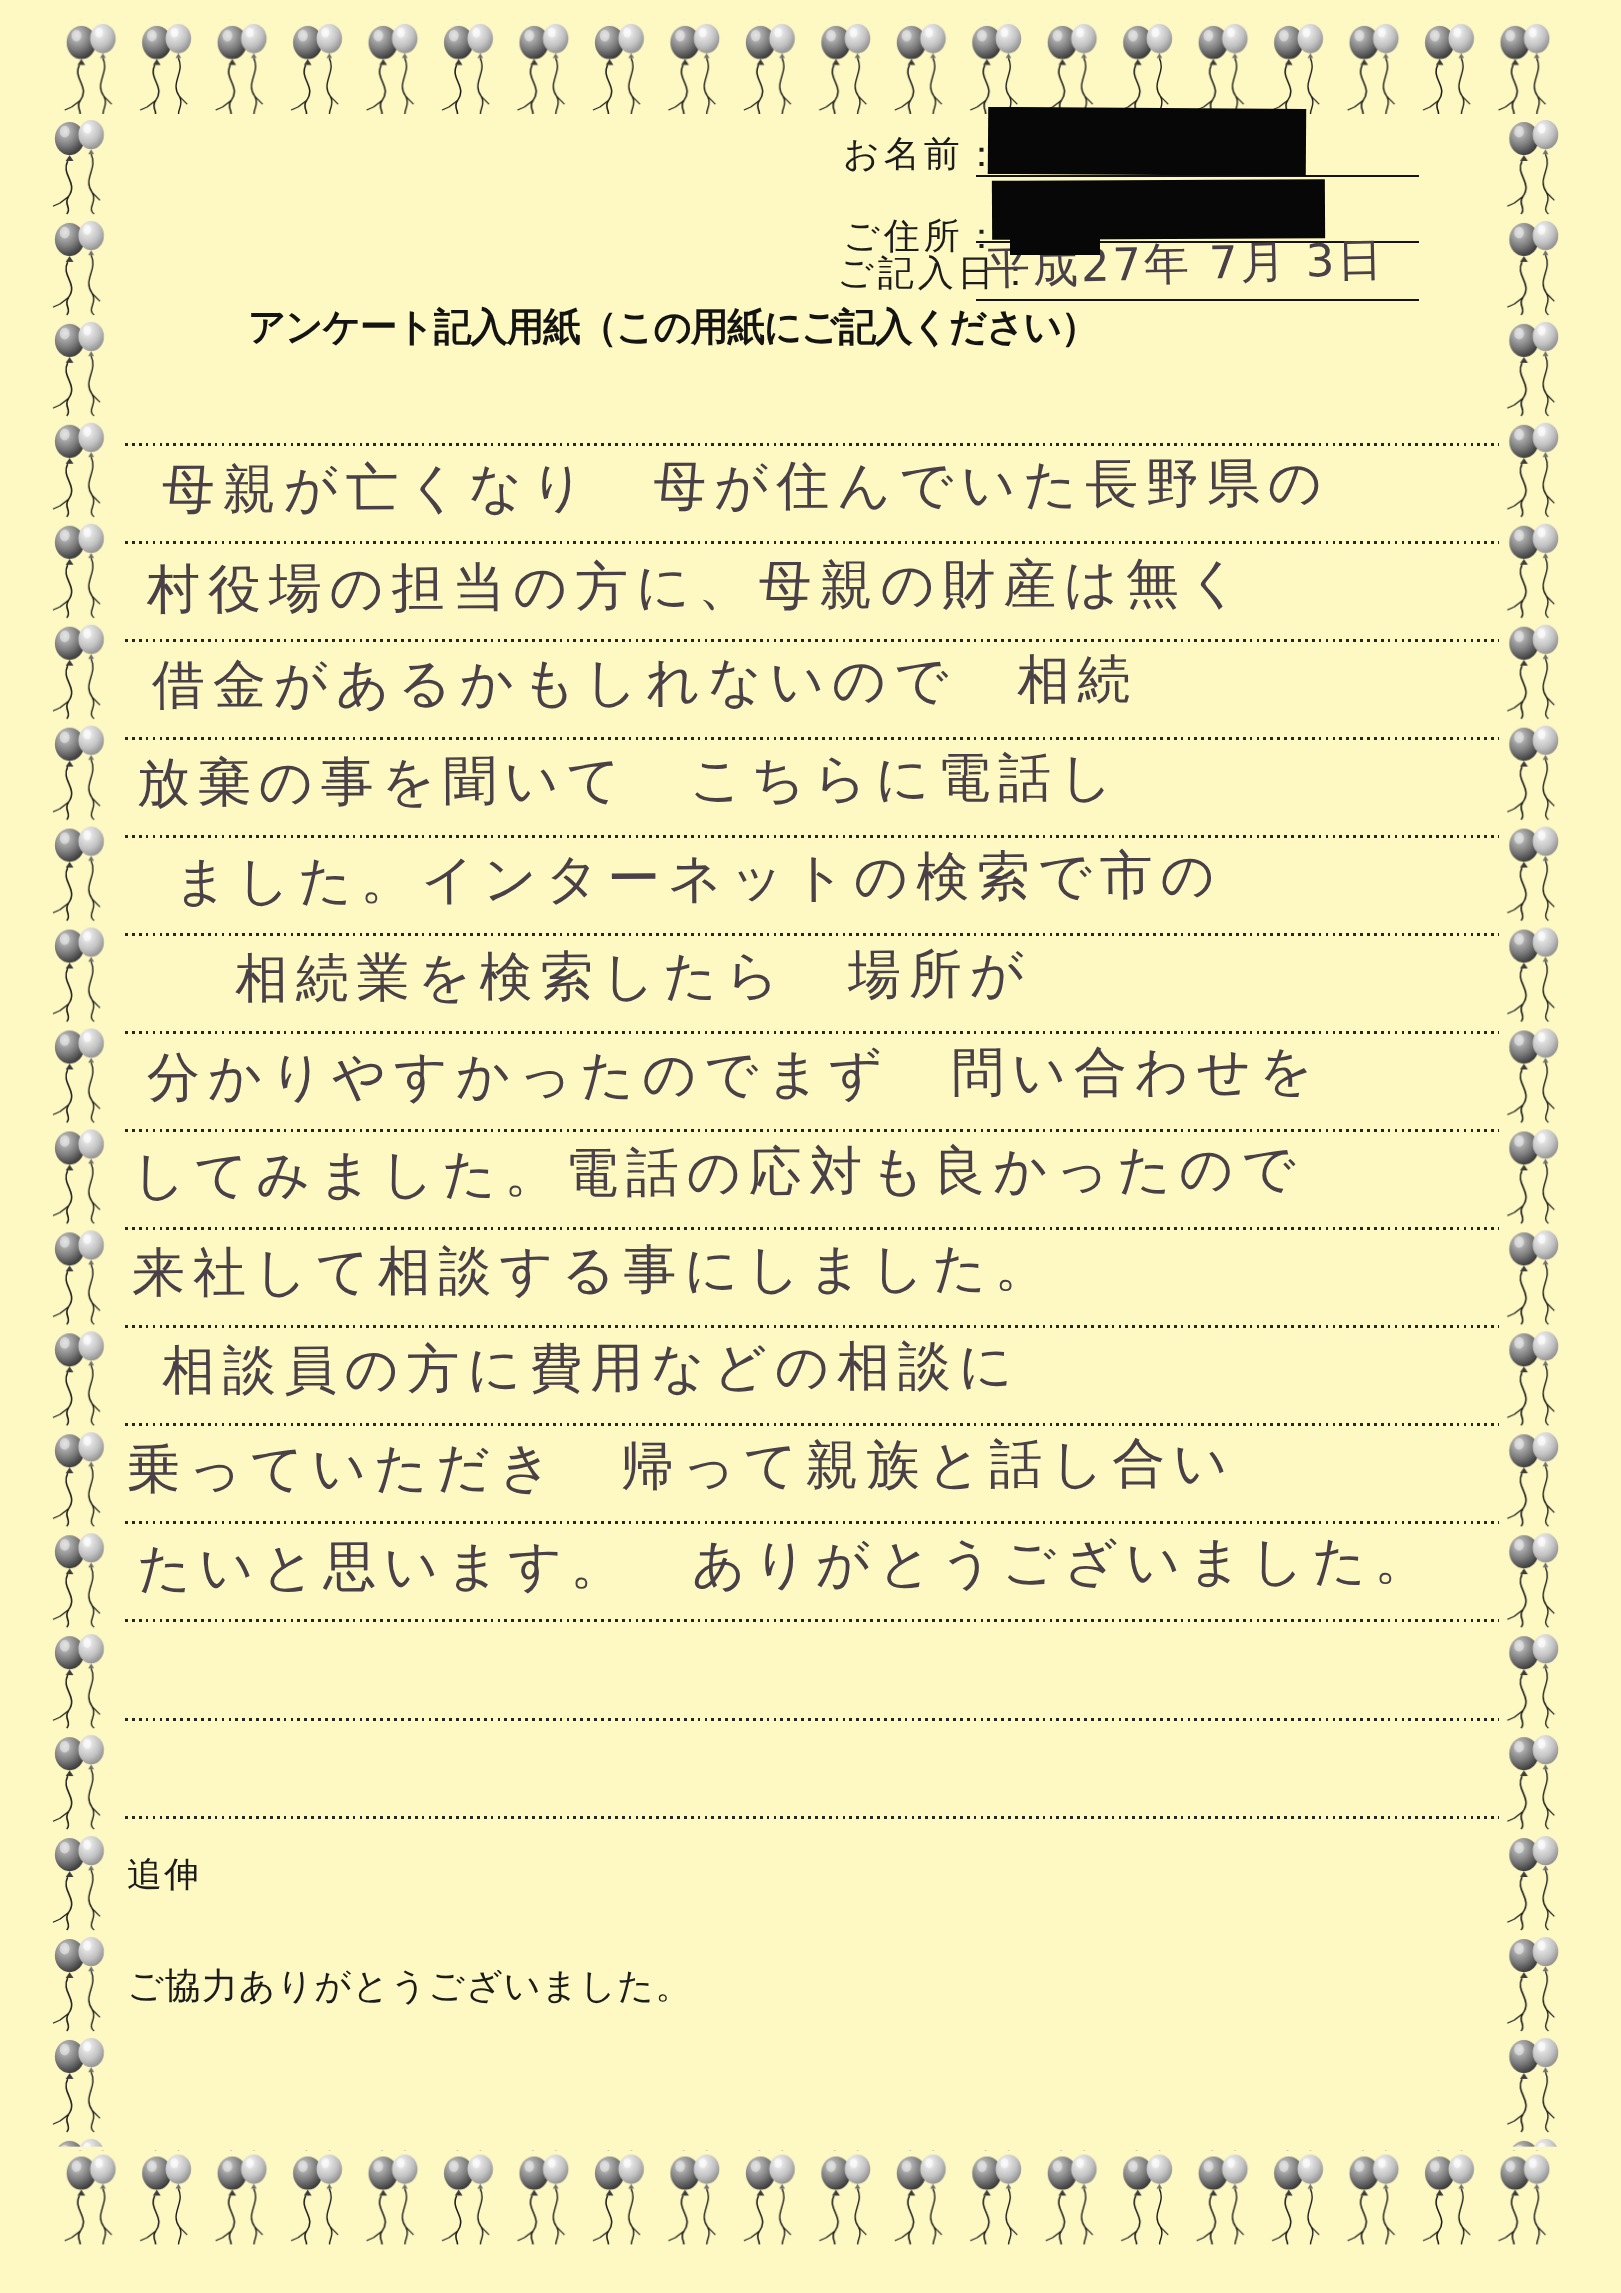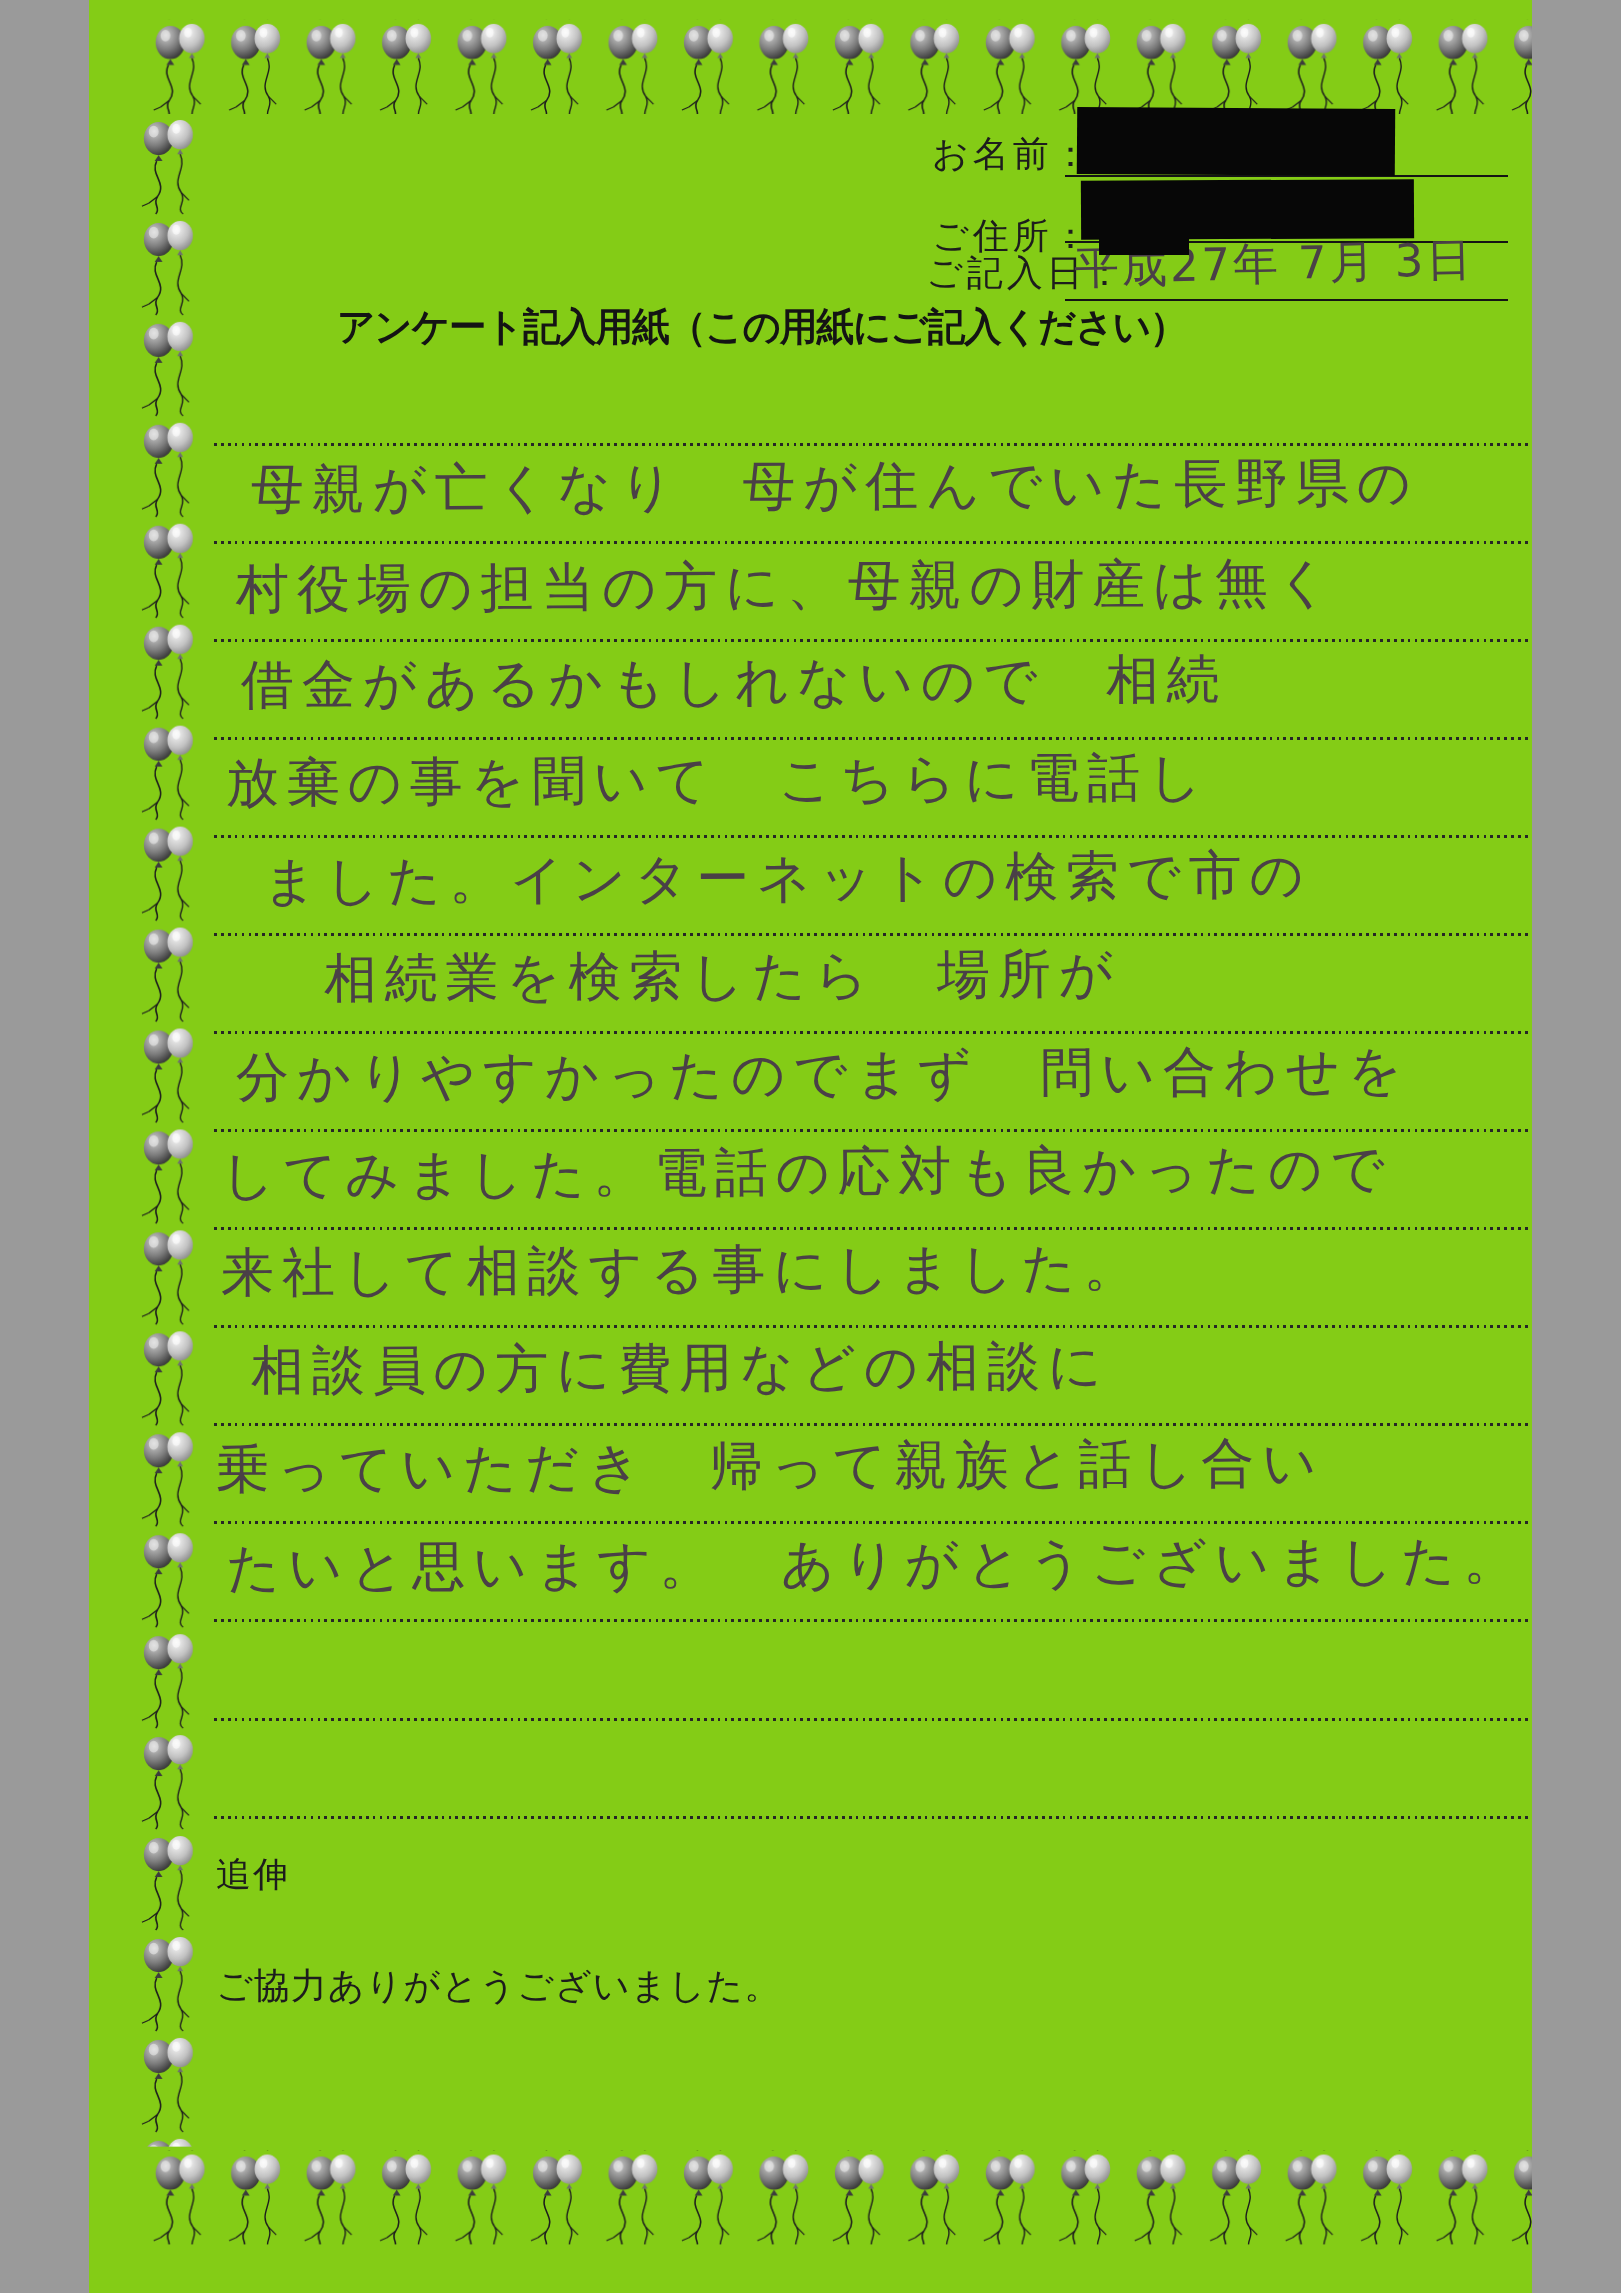--- a/index.html
+++ b/index.html
@@ -2,23 +2,23 @@
 <html><head>
 <meta charset="utf-8">
 <style>
   html,body{margin:0;padding:0;}
   body{
     background:#9a9a9a;
     font-family:"Liberation Serif","DejaVu Serif",serif;
   }
   #page{
     position:relative;
-    width:1443px;height:2294px;
+    width:1621px;height:2294px;
     margin:0 auto;
-    background:#84cc16;
+    background:#fef9c3;
     overflow:hidden;
   }
   
   #border-layer{position:absolute;left:0;top:0;z-index:1;pointer-events:none;}
   
   .field-label{
     position:absolute;z-index:3;
     font-family:"Liberation Serif","DejaVu Serif",serif;
     font-size:36px;color:#1d1d1d;letter-spacing:3.9px;white-space:nowrap;
   }

